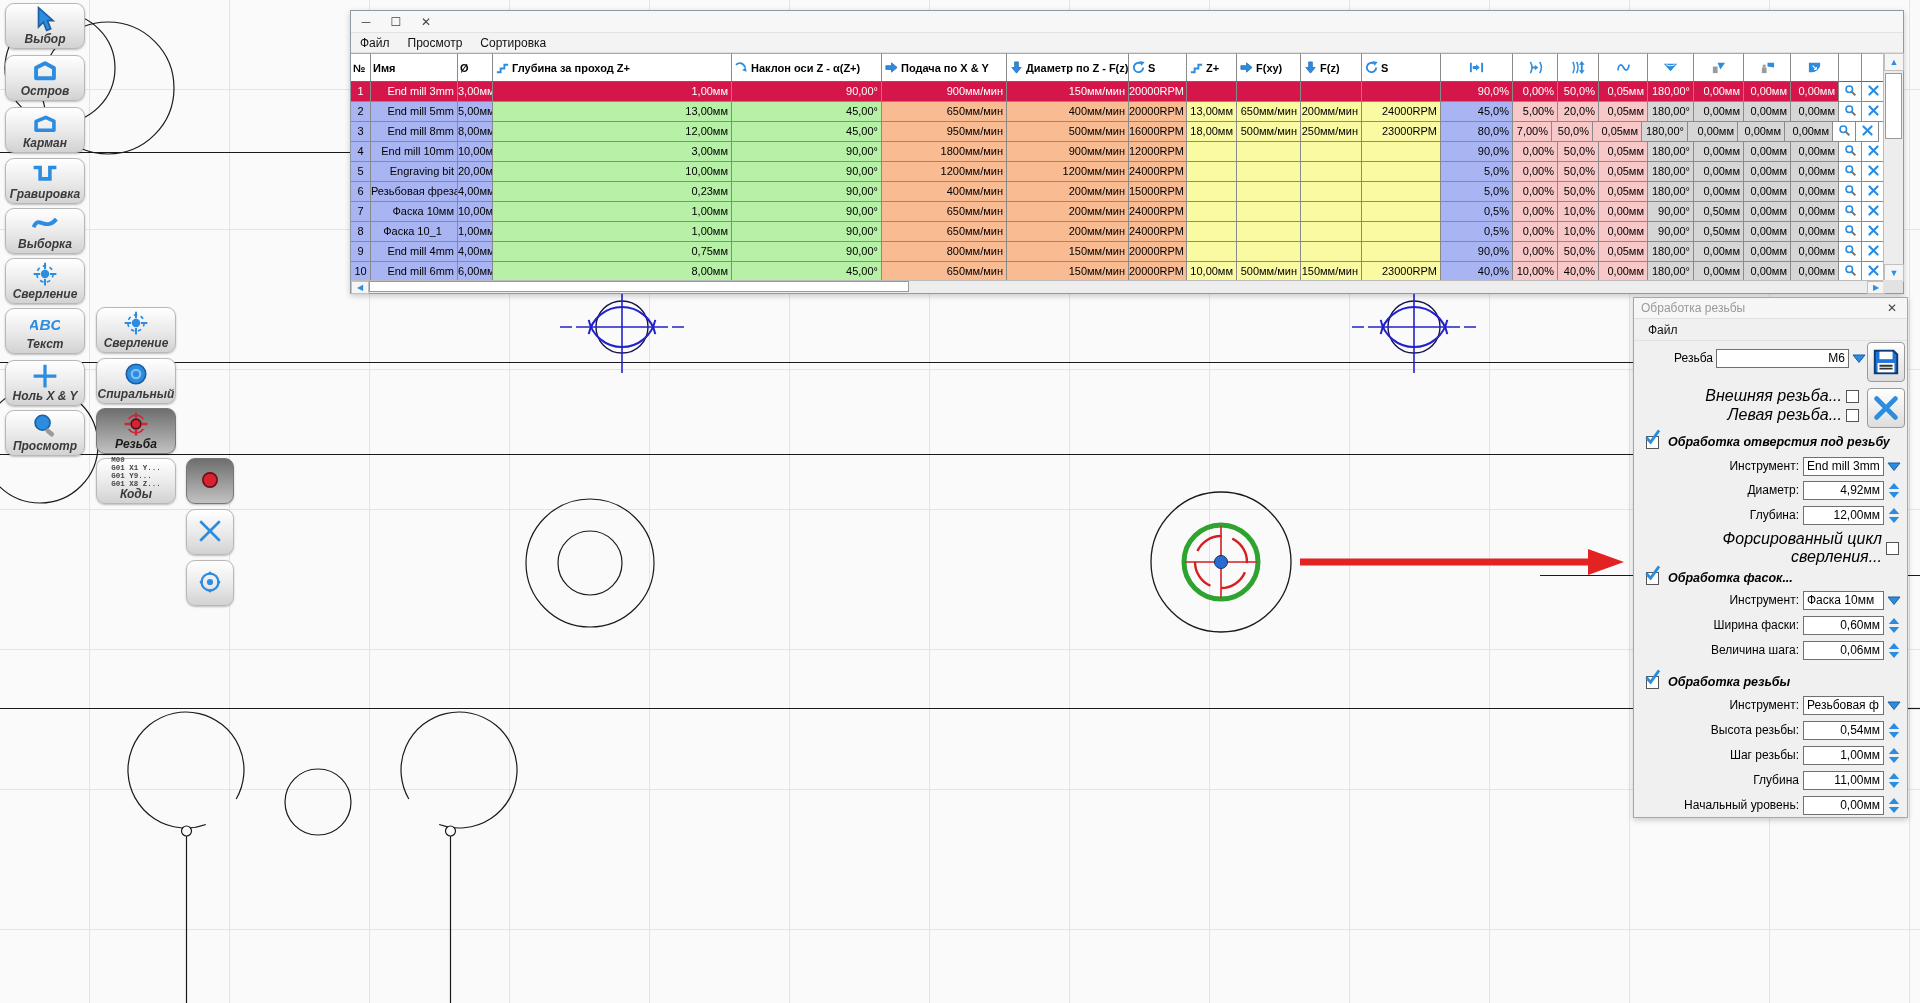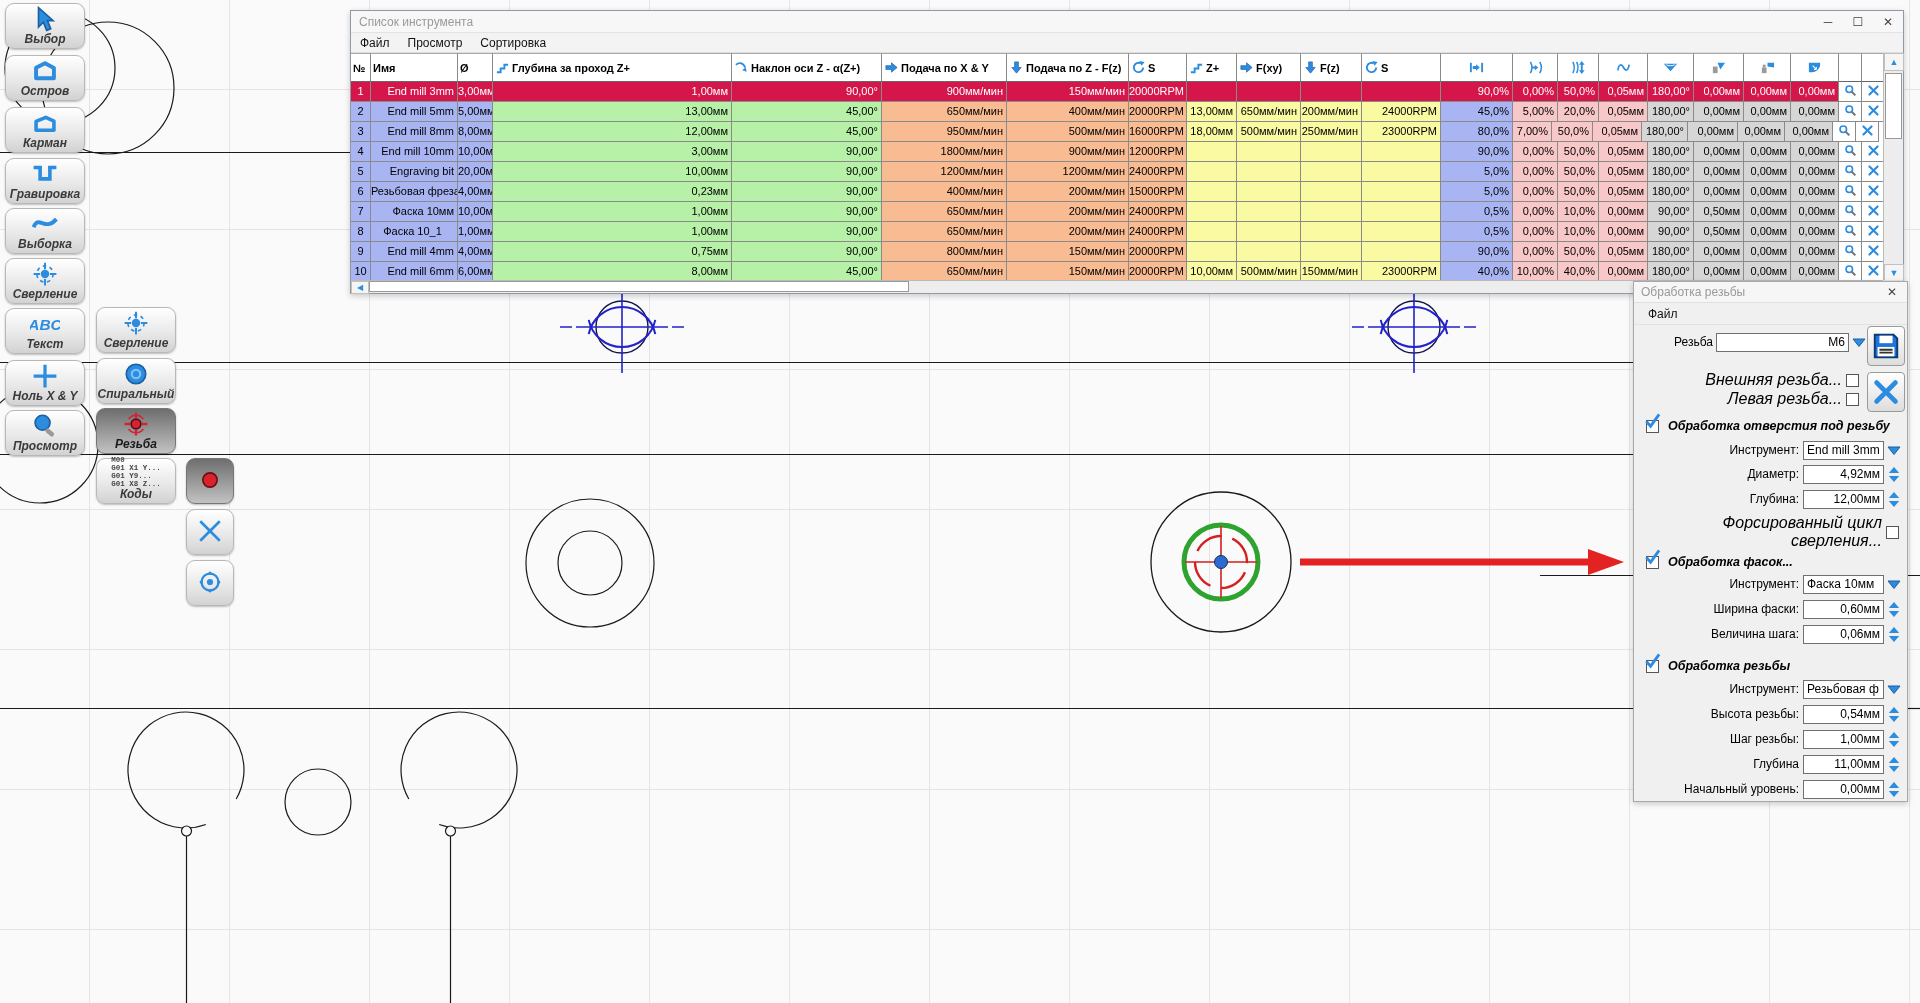--- a/index.html
+++ b/index.html
@@ -71,21 +71,21 @@
   .sbtn { background:#f5f5f5; border:1px solid #c0c0c0; color:#2b8ce0; display:flex;
     align-items:center; justify-content:center; }
   #tw-vscroll .sbtn { width:20px; height:18px; font-size:9px; }
   #tw-hscroll .sbtn { width:18px; height:13px; font-size:8px; flex:none; }
   .vthumb { position:absolute; left:1px; top:20px; width:17px; height:66px;
     background:#fff; border:1px solid #999; }
   .hthumb { width:540px; height:11px; background:#fff; border:1px solid #999; flex:none; }
   #hs-corner { position:absolute; right:0; bottom:0; width:20px; height:13px; background:#e2e2e2; }
 
   
-  #thread-panel { position:absolute; left:1633px; top:281px; width:275px; height:521px;
+  #thread-panel { position:absolute; left:1633px; top:297px; width:275px; height:521px;
     background:#f0f0f0; border:1px solid #a8a8a8; z-index:3; box-shadow:0 2px 6px rgba(0,0,0,.2); }
   #tp-titlebar { height:21px; display:flex; align-items:center; background:#f6f6f6;
     border-bottom:1px solid #e0e0e0; }
   #tp-title { flex:1; font-size:12px; color:#9a9a9a; padding-left:7px; }
   #tp-menubar { height:22px; display:flex; align-items:center; border-bottom:1px solid #e2e2e2; }
   .prow { position:absolute; left:0; width:275px; height:20px; display:flex; align-items:center; }
   .plabel { font-size:12px; color:#000; text-align:right; white-space:nowrap; }
   .pbox { height:19px; background:#fff; border:1px solid #707070; font-size:12px;
     display:flex; align-items:center; overflow:hidden; }
   .pbox .val-r { flex:1; text-align:right; padding-right:3px; }
@@ -300,21 +300,20 @@
           <circle cx="8" cy="13.4" r="1" fill="#2b8ce0"></circle>
           <circle cx="2.6" cy="8" r="1" fill="#2b8ce0"></circle>
           <circle cx="13.4" cy="8" r="1" fill="#2b8ce0"></circle>
         </svg>
       </div>
     </div>
   </div>
 
 <div id="tool-window">
   <div id="tw-titlebar">
-    <span id="tw-title">Список инструмента</span>
     <span class="wbtn">─</span>
     <span class="wbtn">☐</span>
     <span class="wbtn">✕</span>
   </div>
   <div id="tw-menubar">
       <span class="menu-item">Файл</span>
       <span class="menu-item">Просмотр</span>
       <span class="menu-item">Сортировка</span>
     </div>
   <div id="tw-grid">
@@ -352,21 +351,21 @@
             </svg>
           </span>
           <span>Подача по X &amp; Y</span>
         </div>
         <div class="hcell" style="width: 122px;">
           <span style="display:flex">
             <svg viewBox="0 0 16 16">
               <path d="M6 2h4v6h3l-5 6-5-6h3z" fill="#2b8ce0" stroke="#1b5fa0" stroke-width=".7"></path>
             </svg>
           </span>
-          <span>Подача по Z - F(z)</span>
+          <span>Диаметр по Z - F(z)</span>
         </div>
         <div class="hcell" style="width: 58px;">
           <span style="display:flex">
             <svg viewBox="0 0 16 16">
               <path d="M13 8A5 5 0 1 1 10.4 3.6" fill="none" stroke="#2b8ce0" stroke-width="2"></path>
               <path d="M9 1l5.5 1.2-3.2 4z" fill="#2b8ce0"></path>
             </svg>
           </span>
           <span>S</span>
         </div>

